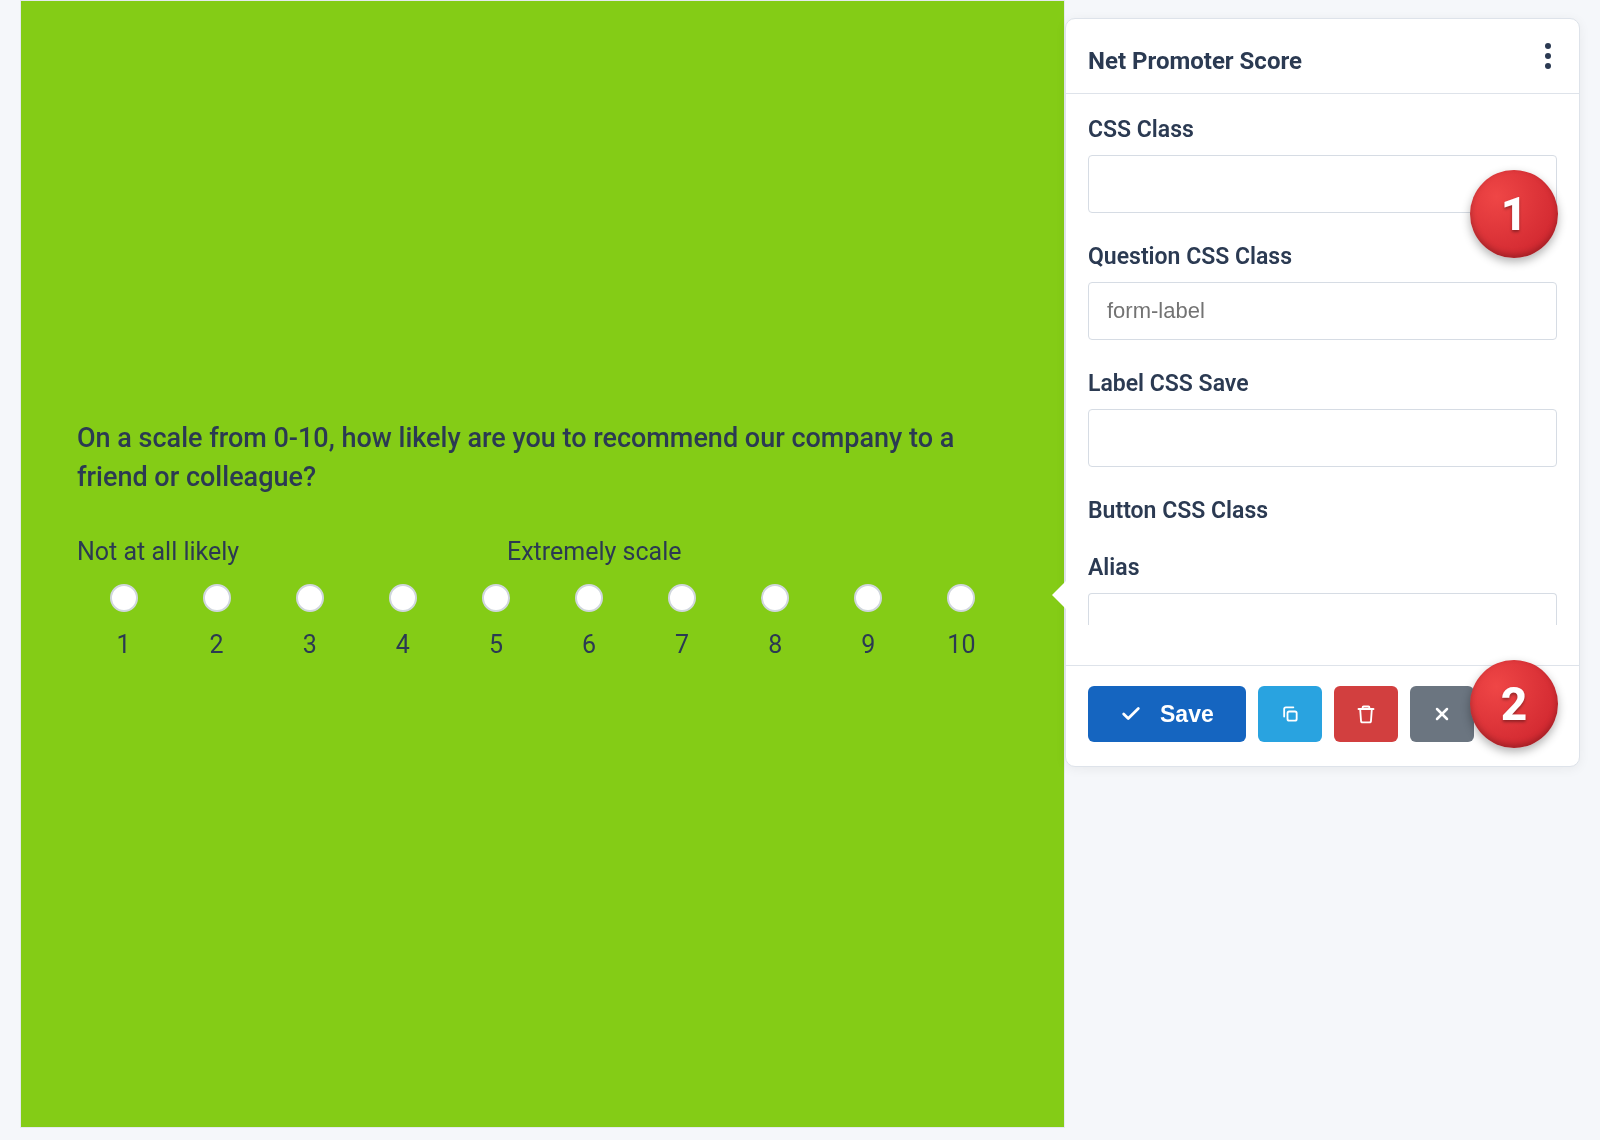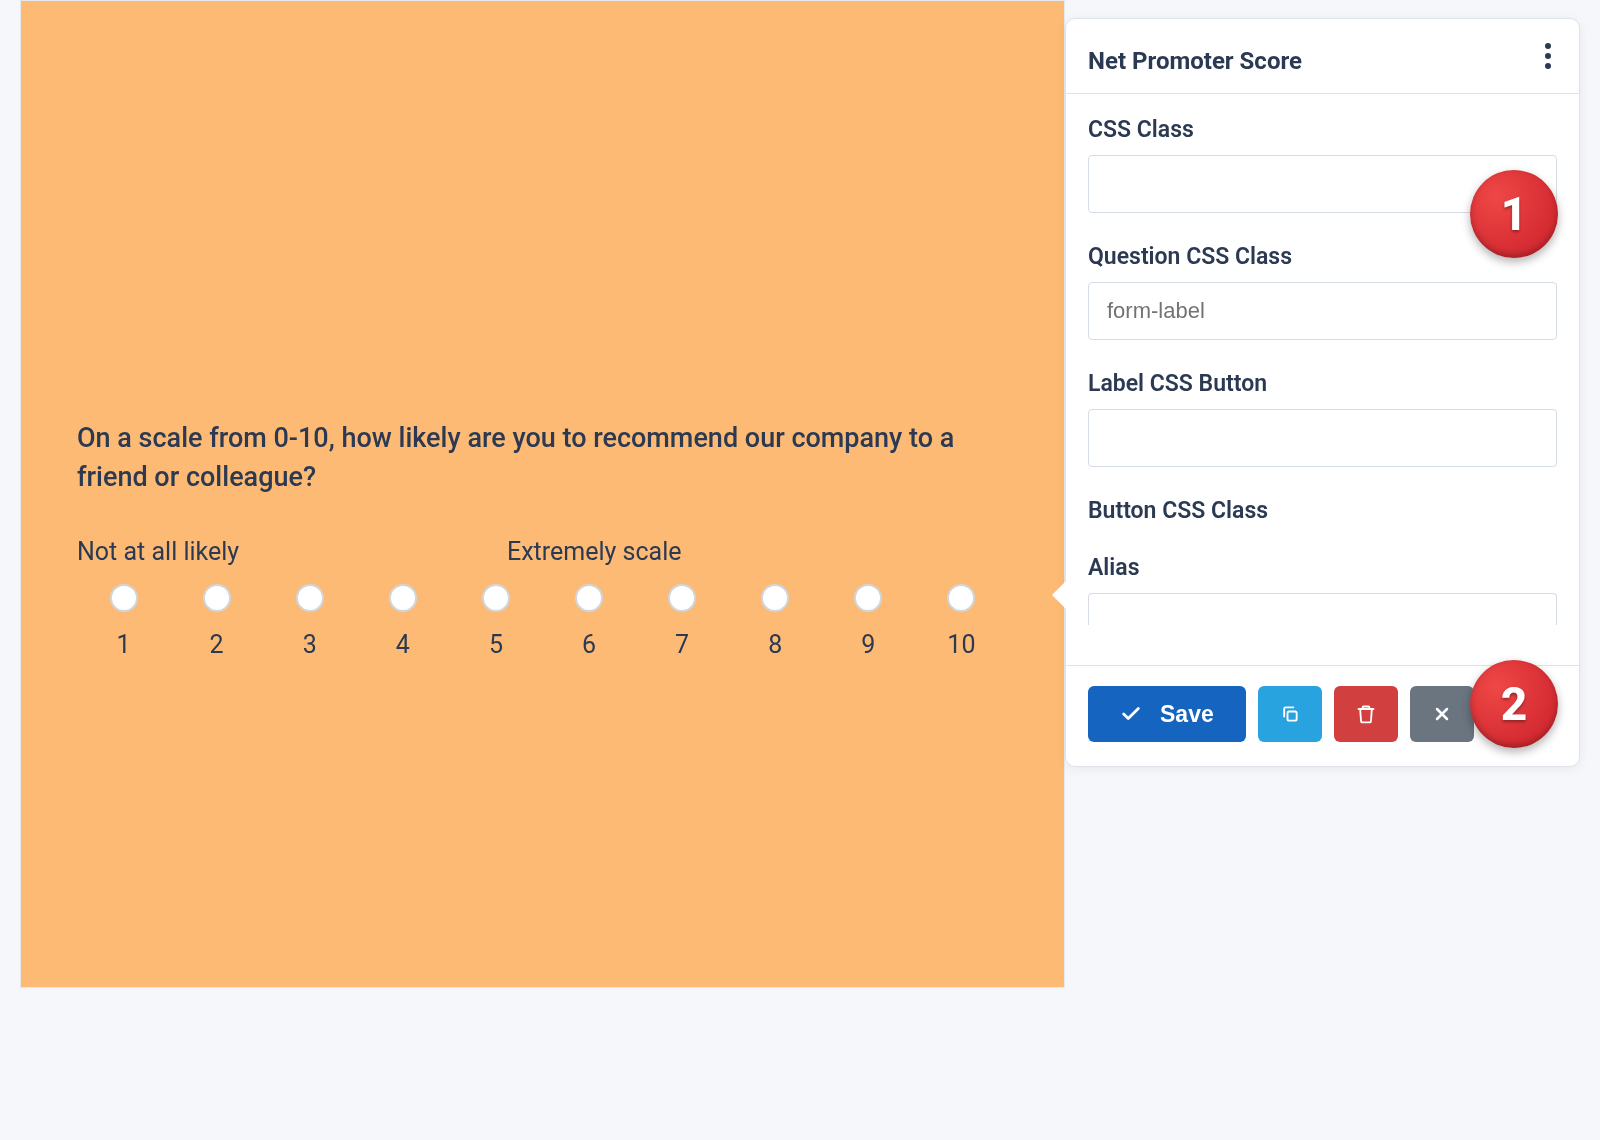--- a/index.html
+++ b/index.html
@@ -9,22 +9,22 @@
     width: 1600px;
     height: 1140px;
     position: relative;
     color: #2c3e50;
   }
   .main-content {
     position: absolute;
     left: 20px;
     top: 0;
     width: 1045px;
-    height: 988px;
-    background: #fdba74;
+    height: 1128px;
+    background: #84cc16;
     padding: 48px 56px;
     border: 1px solid #e5e9ee;
   }
   .question-block {
     margin-top: 370px;
   }
   .question-text {
     font-size: 27px;
     font-weight: 500;
     color: #2b3a52;
@@ -265,21 +265,21 @@
       <label class="field-label">CSS Class</label>
       <input class="field-input" value="" style="">
     </div>
 
     <div class="field-group">
       <label class="field-label">Question CSS Class</label>
       <input class="field-input" value="form-label" style="">
     </div>
 
     <div class="field-group">
-      <label class="field-label">Label CSS Button</label>
+      <label class="field-label">Label CSS Save</label>
       <input class="field-input" value="" style="">
     </div>
 
     <div class="field-group">
       <label class="field-label">Button CSS Class</label>
     </div>
 
 
     <div class="field-group alias-group">
       <label class="field-label">Alias</label>

